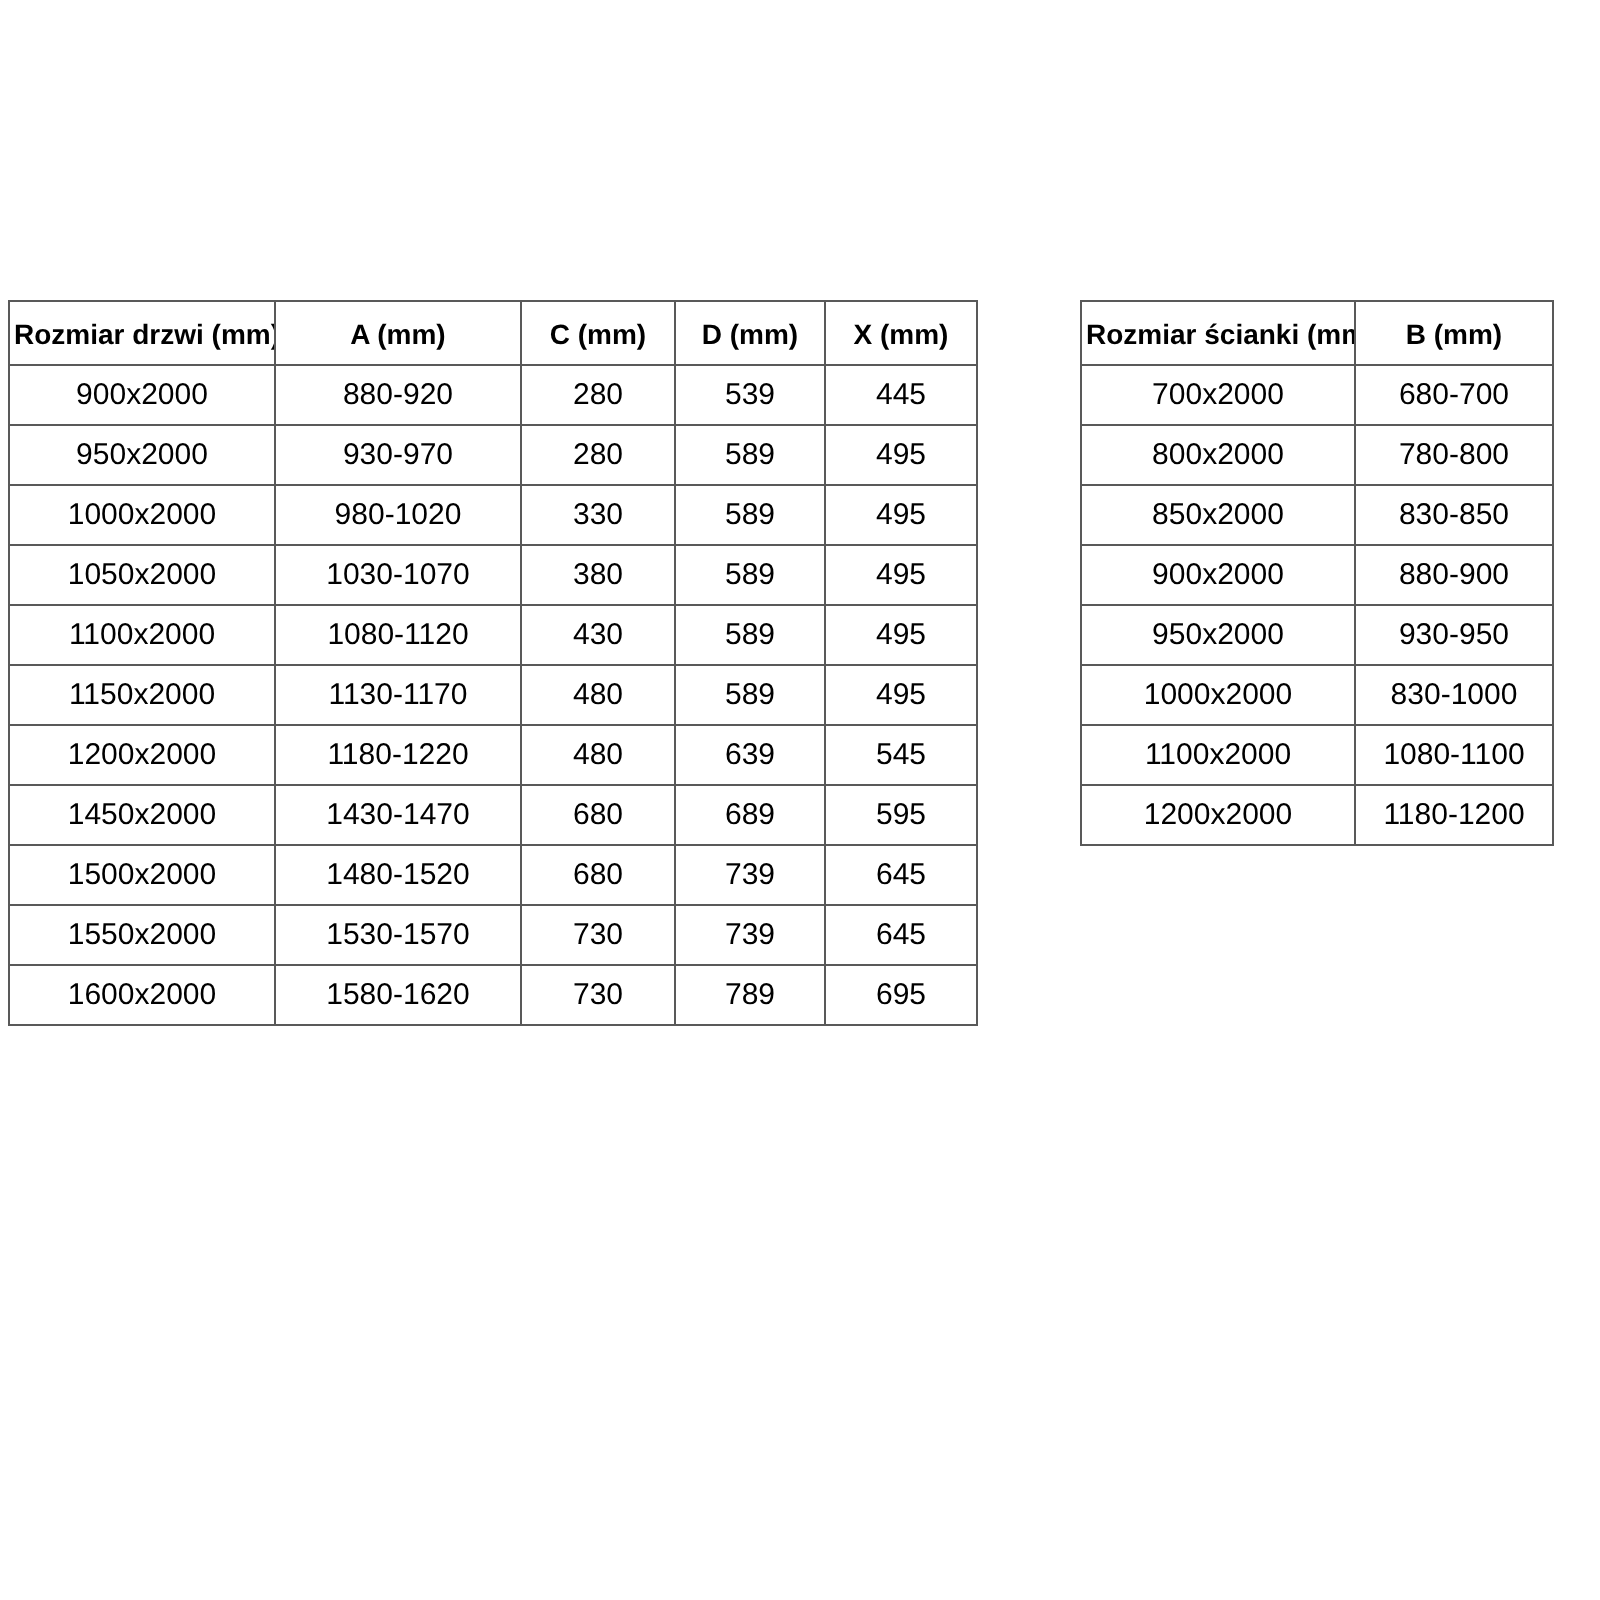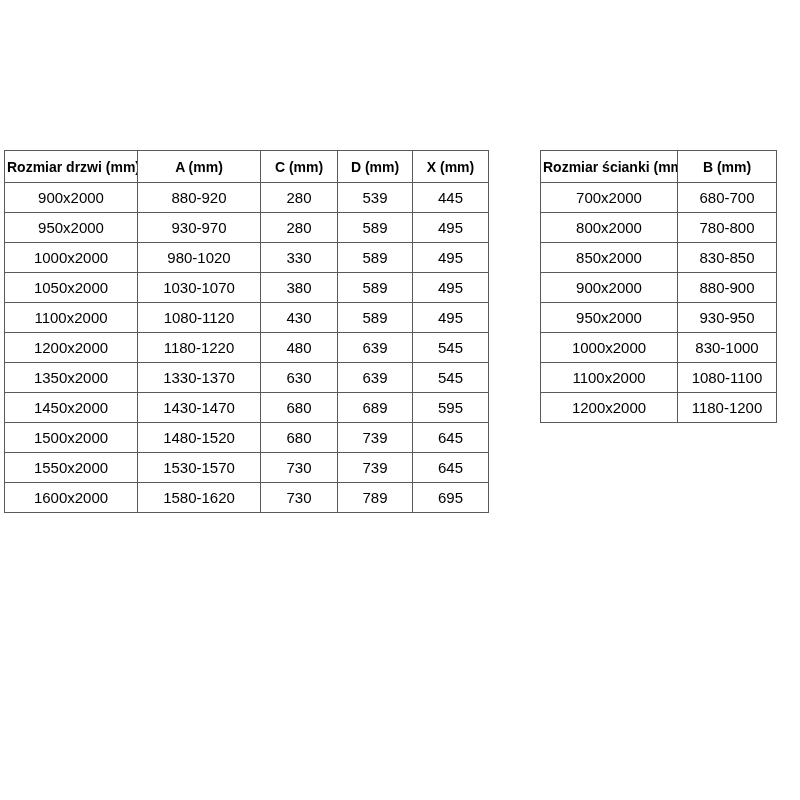--- a/index.html
+++ b/index.html
@@ -91,30 +91,30 @@
           <td>495</td>
         </tr>
         <tr>
           <td>1100x2000</td>
           <td>1080-1120</td>
           <td>430</td>
           <td>589</td>
           <td>495</td>
         </tr>
         <tr>
+          <td>1150x2000</td>
+          <td>1130-1170</td>
+          <td>480</td>
+          <td>589</td>
+          <td>495</td>
+        </tr>
+        <tr>
           <td>1200x2000</td>
           <td>1180-1220</td>
           <td>480</td>
-          <td>639</td>
-          <td>545</td>
-        </tr>
-        <tr>
-          <td>1350x2000</td>
-          <td>1330-1370</td>
-          <td>630</td>
           <td>639</td>
           <td>545</td>
         </tr>
         <tr>
           <td>1450x2000</td>
           <td>1430-1470</td>
           <td>680</td>
           <td>689</td>
           <td>595</td>
         </tr>

